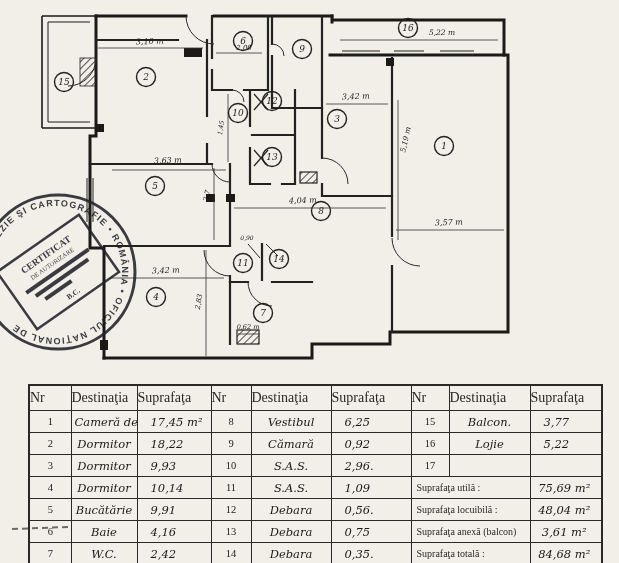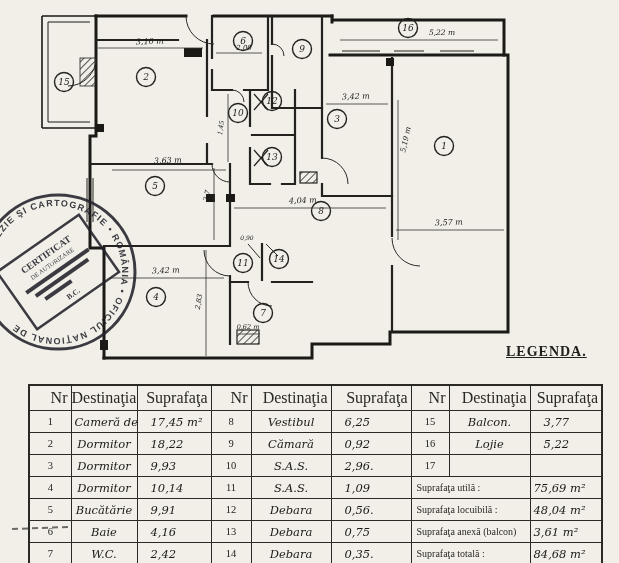--- a/index.html
+++ b/index.html
@@ -20,31 +20,31 @@
     position:absolute;left:28px;top:384px;
     border-collapse:collapse;table-layout:fixed;width:573px;
     background:transparent;
   }
   .legend-table td,.legend-table th{
     border:1.4px solid #2b2924;padding:0 3px;overflow:hidden;white-space:nowrap;
     height:21px;vertical-align:middle;
   }
   .legend-table{border:2px solid #2b2924;}
   th.hdr{
-    font-family:"Liberation Serif",serif;font-weight:normal;font-size:16px;
-    text-align:right;color:#2a2823;padding-left:0;height:24px;
+    font-family:"Liberation Serif",serif;font-weight:normal;font-size:14px;
+    text-align:left;color:#2a2823;padding-left:0;height:24px;
   }
   td.nr{font-family:"Liberation Serif",serif;font-size:10.5px;text-align:center;color:#23221e;}
   .hw{
     font-family:"DejaVu Serif",serif;font-style:italic;font-size:11.5px;color:#1b1a18;
   }
   td.dest{text-align:center;}
   td.sup{text-align:left;padding-left:13px;}
   td.sumlabel{font-family:"Liberation Serif",serif;font-size:10px;color:#2a2823;padding-left:5px;}
-  td.sumval{text-align:left;padding-right:6px;}
+  td.sumval{text-align:center;padding-right:6px;}
   .stray-dash{
     position:absolute;left:12px;top:527px;width:56px;height:0;
     border-top:2.5px dashed #4a4944;transform:rotate(-2deg);opacity:.8;
   }
 </style>
 </head>
 <body>
 <div class="page">
 
 <svg class="plan-svg" width="619" height="380" viewBox="0 0 619 380">
@@ -212,21 +212,20 @@
       <text x="58" y="254" text-anchor="middle" font-family="Liberation Serif, serif" font-size="9.5" font-weight="bold" fill="#23222b">CERTIFICAT</text>
       <text x="58" y="264" text-anchor="middle" font-family="Liberation Serif, serif" font-size="6.5" fill="#23222b">DE AUTORIZARE</text>
       <rect x="20" y="269" width="76" height="4" fill="#23222b"></rect>
       <rect x="26" y="277" width="64" height="4" fill="#23222b"></rect>
       <rect x="32" y="285" width="32" height="4" fill="#23222b"></rect>
       <text x="58" y="301" text-anchor="middle" font-family="Liberation Serif, serif" font-size="7.5" font-weight="bold" fill="#23222b">B.C.</text>
     </g>
   </g>
 </svg>
 
-<div class="legend-title">LEGENDA.</div>
 
 <table class="legend-table">
   <colgroup>
     <col style="width:42px">
         <col style="width:66px">
         <col style="width:74px">
     <col style="width:40px">
         <col style="width:80px">
         <col style="width:80px">
     <col style="width:38px">

